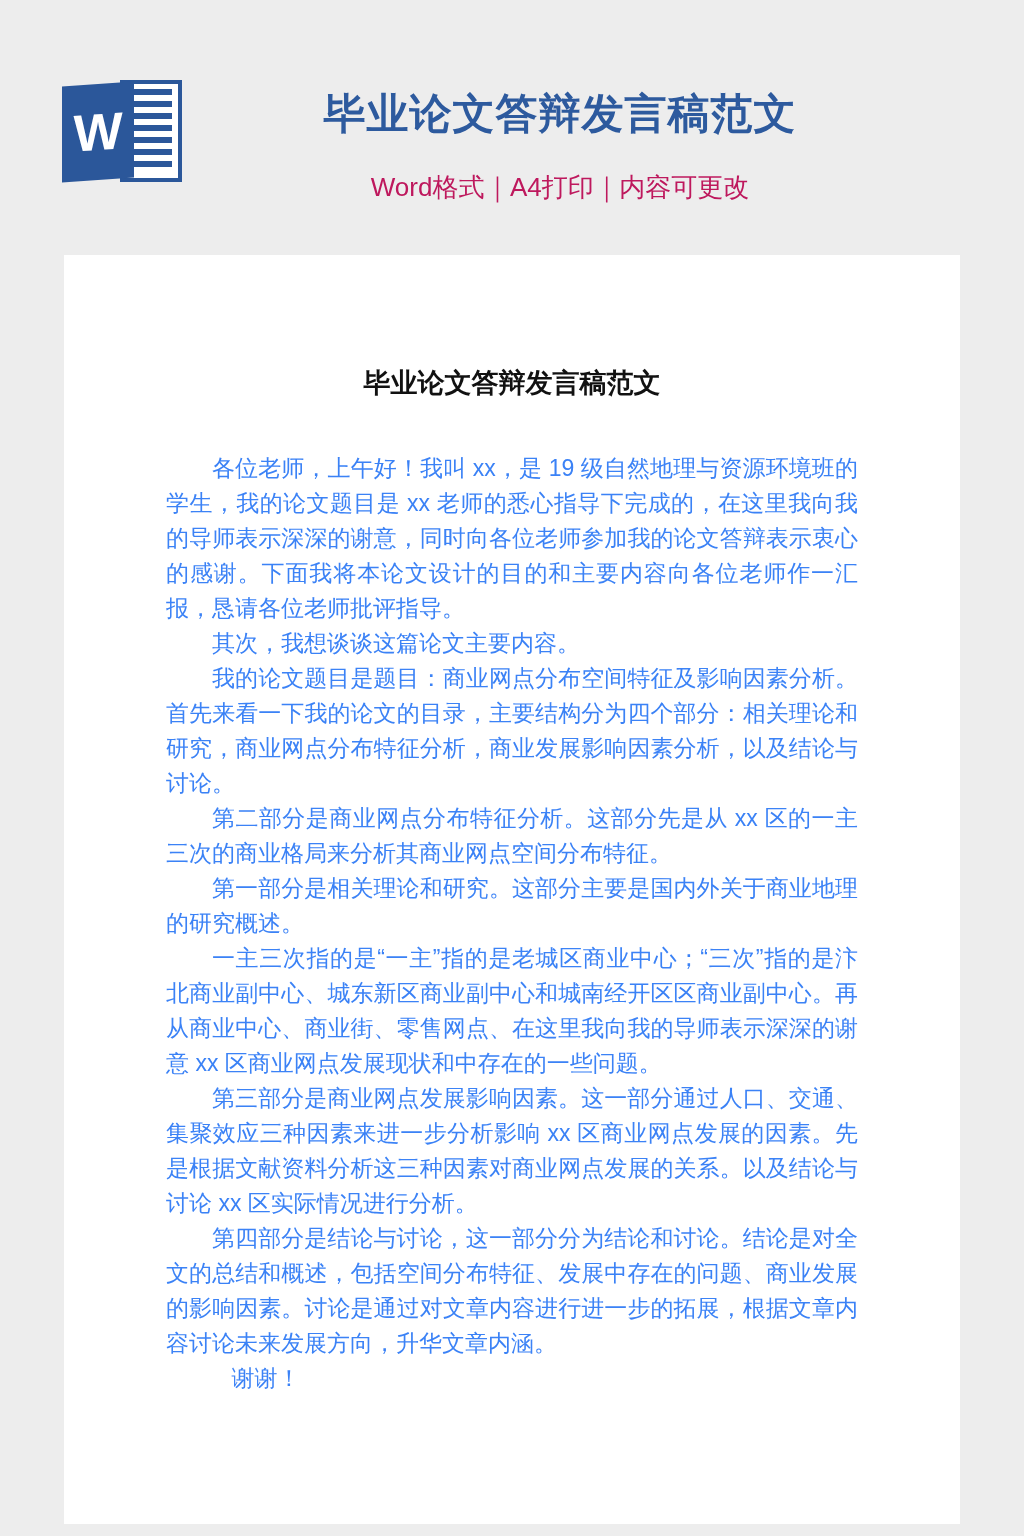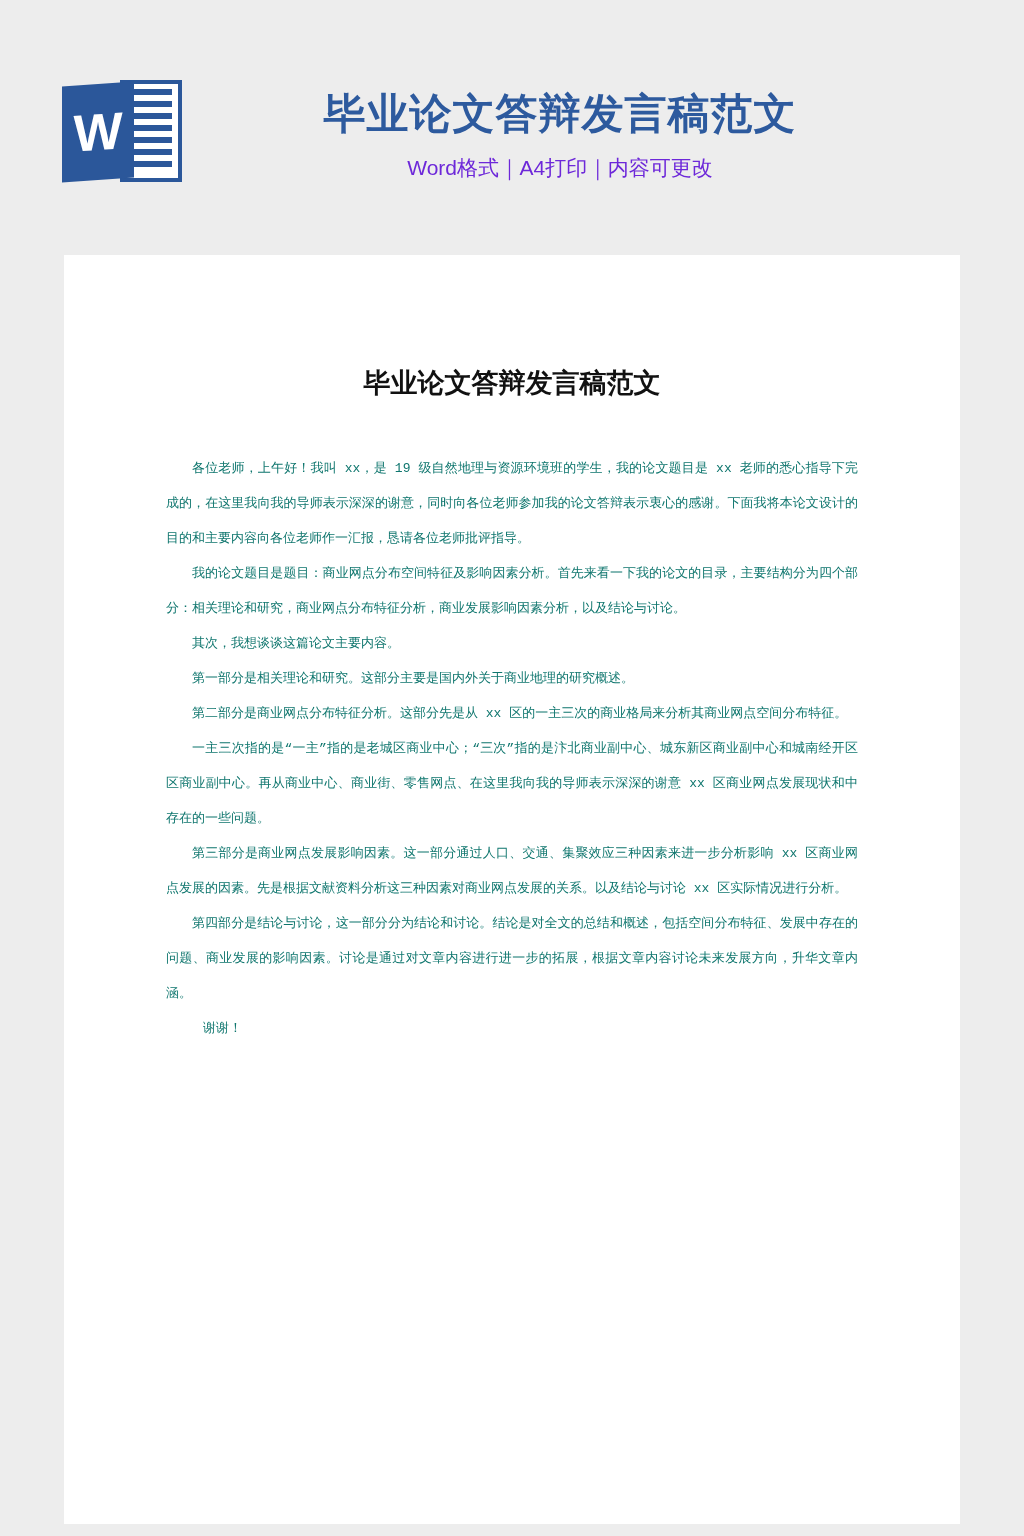--- a/index.html
+++ b/index.html
@@ -20,23 +20,23 @@
     text-align: center;
   }
   .header-title {
     font-size: 42px;
     font-weight: bold;
     color: #2d5a9e;
     font-family: "Liberation Sans", sans-serif;
     letter-spacing: 1px;
   }
   .header-subtitle {
-    margin-top: 12px;
-    font-size: 21px;
-    color: #6d28d9;
+    margin-top: 28px;
+    font-size: 26px;
+    color: #be185d;
     font-family: "Liberation Sans", sans-serif;
   }
 
   
   .word-icon {
     position: absolute;
     left: 62px; top: 76px;
     width: 122px; height: 112px;
   }
   .word-sheet {
@@ -83,24 +83,24 @@
   }
   .doc-title {
     text-align: center;
     font-size: 27px;
     font-weight: bold;
     color: #111111;
     font-family: "Liberation Sans", sans-serif;
     margin-bottom: 50px;
   }
   .para {
-    font-family: Liberation Mono, monospace;
-    font-size: 13px;
+    font-family: Liberation Sans, sans-serif;
+    font-size: 23px;
     line-height: 35px;
-    color: #0f766e;
+    color: #3b82f6;
     text-align: justify;
   }
   .indent-normal { text-indent: 2em; }
   .indent-none   { text-indent: 0; }
   .indent-deep   { text-indent: 2.85em; }
 
   
   .watermark {
     position: absolute;
     left: 8px; top: 1486px;
@@ -132,24 +132,24 @@
 
 <div class="header-text">
   <div class="header-title">毕业论文答辩发言稿范文</div>
   <div class="header-subtitle">Word格式｜A4打印｜内容可更改</div>
 </div>
 
 <div class="page">
   <h2 class="doc-title">毕业论文答辩发言稿范文</h2>
   <div>
       <p class="para indent-normal">各位老师，上午好！我叫 xx，是 19 级自然地理与资源环境班的学生，我的论文题目是 xx 老师的悉心指导下完成的，在这里我向我的导师表示深深的谢意，同时向各位老师参加我的论文答辩表示衷心的感谢。下面我将本论文设计的目的和主要内容向各位老师作一汇报，恳请各位老师批评指导。</p>
+      <p class="para indent-normal">其次，我想谈谈这篇论文主要内容。</p>
       <p class="para indent-normal">我的论文题目是题目：商业网点分布空间特征及影响因素分析。首先来看一下我的论文的目录，主要结构分为四个部分：相关理论和研究，商业网点分布特征分析，商业发展影响因素分析，以及结论与讨论。</p>
-      <p class="para indent-normal">其次，我想谈谈这篇论文主要内容。</p>
+      <p class="para indent-normal">第二部分是商业网点分布特征分析。这部分先是从 xx 区的一主三次的商业格局来分析其商业网点空间分布特征。</p>
       <p class="para indent-normal">第一部分是相关理论和研究。这部分主要是国内外关于商业地理的研究概述。</p>
-      <p class="para indent-normal">第二部分是商业网点分布特征分析。这部分先是从 xx 区的一主三次的商业格局来分析其商业网点空间分布特征。</p>
       <p class="para indent-normal">一主三次指的是“一主”指的是老城区商业中心；“三次”指的是汴北商业副中心、城东新区商业副中心和城南经开区区商业副中心。再从商业中心、商业街、零售网点、在这里我向我的导师表示深深的谢意 xx 区商业网点发展现状和中存在的一些问题。</p>
       <p class="para indent-normal">第三部分是商业网点发展影响因素。这一部分通过人口、交通、集聚效应三种因素来进一步分析影响 xx 区商业网点发展的因素。先是根据文献资料分析这三种因素对商业网点发展的关系。以及结论与讨论 xx 区实际情况进行分析。</p>
       <p class="para indent-normal">第四部分是结论与讨论，这一部分分为结论和讨论。结论是对全文的总结和概述，包括空间分布特征、发展中存在的问题、商业发展的影响因素。讨论是通过对文章内容进行进一步的拓展，根据文章内容讨论未来发展方向，升华文章内涵。</p>
       <p class="para indent-deep">谢谢！</p>
     </div>
 </div>
 
 <div class="watermark">图行天下photophoto.cn 编号：70122101</div>
 
 </body></html>

